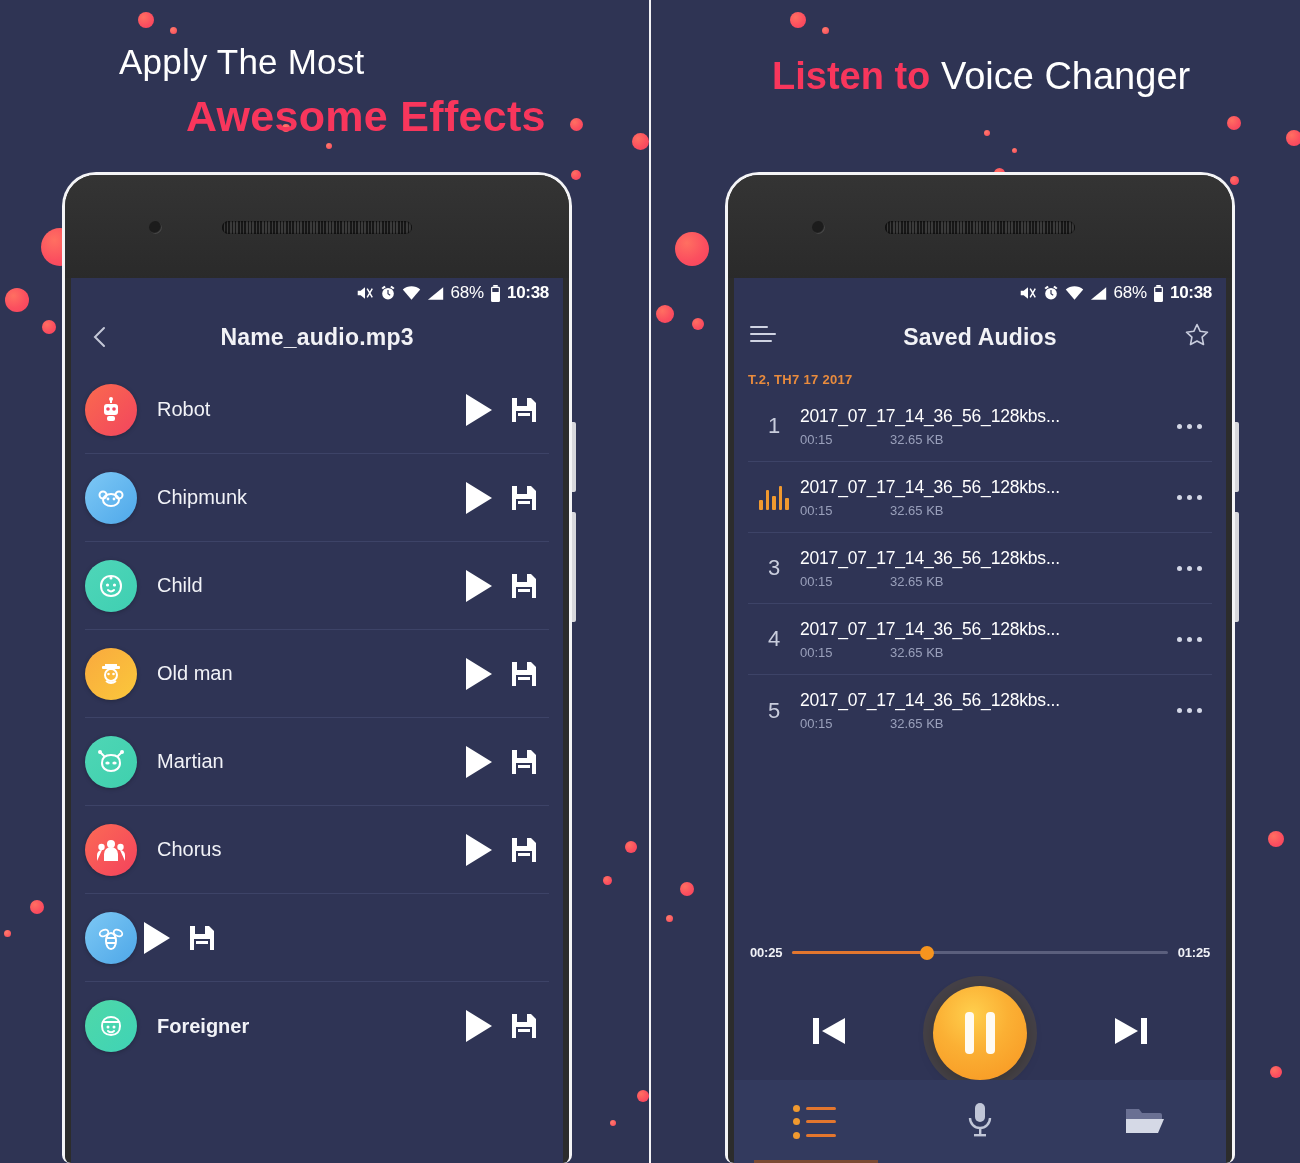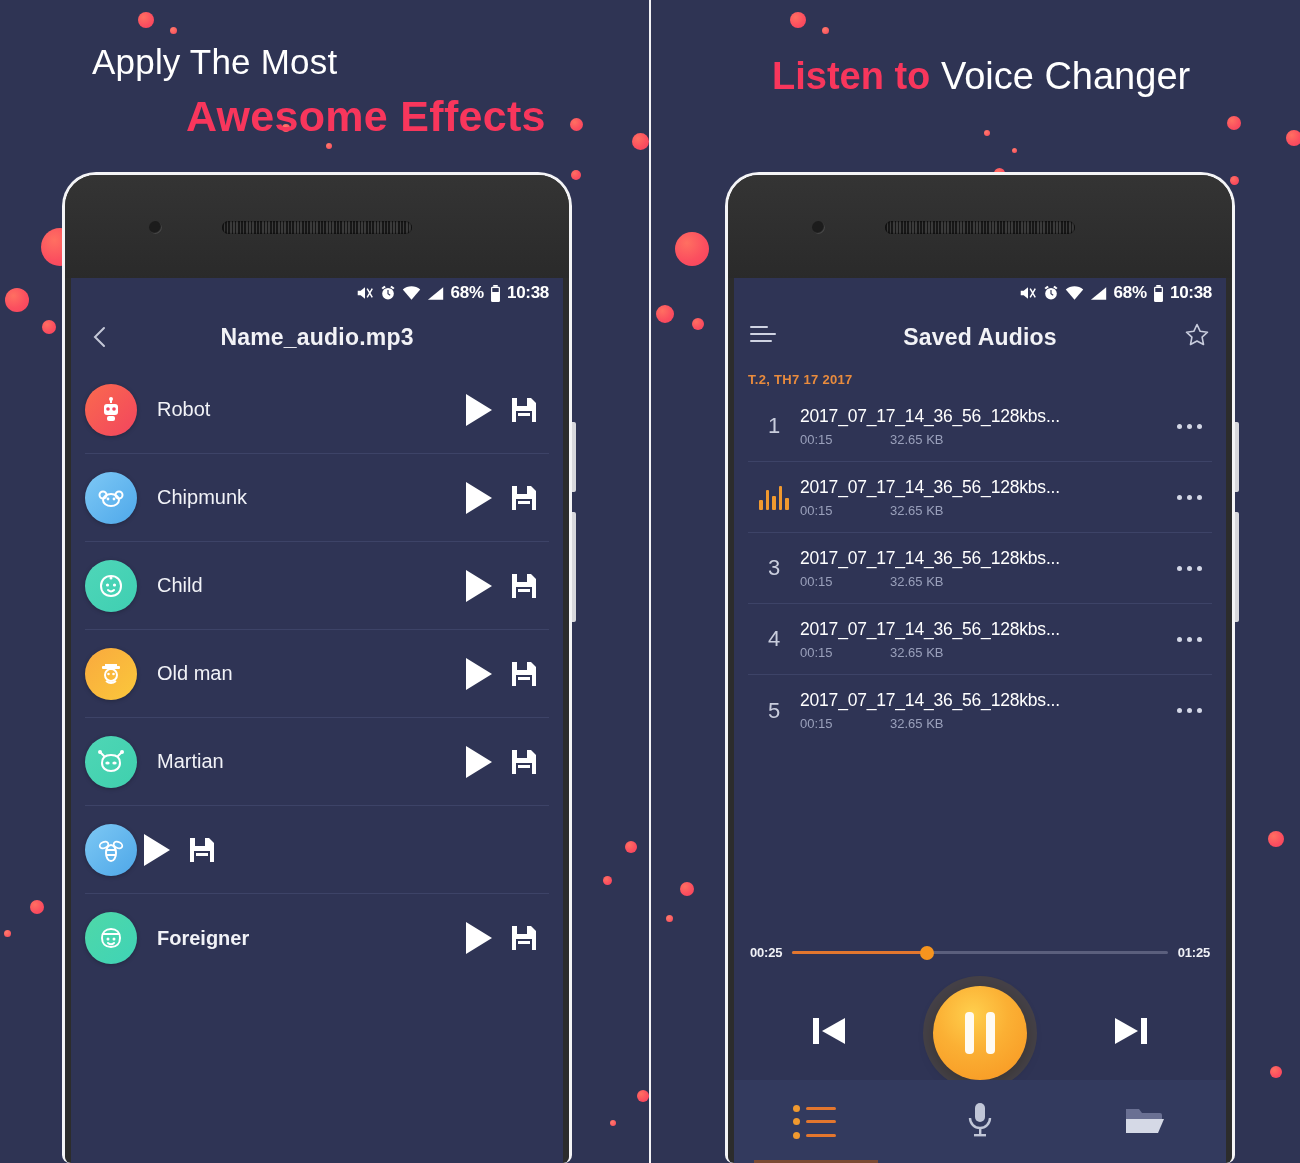--- a/index.html
+++ b/index.html
@@ -70,21 +70,21 @@
   .hl-one { font-size: 38px; font-weight: 400; }
   .hl-one .accent { color: #f8365c; font-weight: bold; }
   .hl-one .plain { color: #ffffff; font-weight: 400; }
 
   
   .statusbar {
     height: 30px; display: flex; align-items: center; justify-content: flex-end;
     padding-right: 14px; gap: 6px; color: #ffffff; font-size: 17px; font-weight: bold;
   }
   .sb-ico { display: inline-flex; align-items: center; }
-  .sb-pct { font-size: 17px; font-weight: bold; letter-spacing: -.2px; }
+  .sb-pct { font-size: 17px; font-weight: normal; letter-spacing: -.2px; }
   .sb-time { font-size: 17px; font-weight: bold; letter-spacing: -.3px; }
 
   
   .appbar { height: 58px; display: flex; align-items: center; position: relative; padding: 0 16px; }
   .appbar-title {
     position: absolute; left: 0; right: 0; text-align: center;
     font-size: 23px; color: #f2f2f6; font-weight: 700; letter-spacing: .2px;
   }
   .back-chevron { width: 26px; height: 26px; position: relative; z-index: 2; opacity: .85; }
   .hamburger { width: 28px; height: 22px; position: relative; z-index: 2; }
@@ -173,21 +173,21 @@
     <div class="dot" style="left:41px;top:228px;width:38px;height:38px;"></div>
     <div class="dot" style="left:5px;top:288px;width:24px;height:24px;"></div>
     <div class="dot" style="left:42px;top:320px;width:14px;height:14px;"></div>
     <div class="dot" style="left:625px;top:841px;width:12px;height:12px;"></div>
     <div class="dot" style="left:603px;top:876px;width:9px;height:9px;"></div>
     <div class="dot" style="left:30px;top:900px;width:14px;height:14px;"></div>
     <div class="dot sm" style="left:4px;top:930px;width:7px;height:7px;"></div>
     <div class="dot" style="left:637px;top:1090px;width:12px;height:12px;"></div>
     <div class="dot sm" style="left:610px;top:1120px;width:6px;height:6px;"></div>
 
-    <div class="headline hl-line1" style="left:92px;top:42px;">Apply The Most</div>
+    <div class="headline hl-line1" style="left:119px;top:42px;">Apply The Most</div>
     <div class="headline hl-line2" style="left:186px;top:92px;">Awesome Effects</div>
 
     <div class="phone" style="left:62px;top:172px;width:510px;height:991px;">
       <div class="side-btn" style="top:250px;height:70px;"></div>
       <div class="side-btn" style="top:340px;height:110px;"></div>
       <div class="phone-inner">
         <div class="phone-top">
           <div class="cam"></div>
           <div class="speaker"></div>
         </div>
@@ -357,20 +357,44 @@
               <div class="fx-save">
                 <svg width="30" height="30" viewBox="0 0 30 30">
                     <path d="M3 3h19l5 5v19H3z" fill="#fff"></path>
                     <rect x="8" y="3" width="10" height="8" fill="#2f3455"></rect>
                     <rect x="7" y="16" width="16" height="11" fill="#2f3455"></rect>
                     <rect x="9" y="18" width="12" height="3" fill="#fff"></rect>
                   </svg>
               </div>
             </div>
 
+            <div class="fx-row">
+              <div class="fx-ico" style="background:linear-gradient(135deg,#fb6a55,#f4425c);">
+                <svg width="30" height="26" viewBox="0 0 30 26">
+                    <circle cx="15" cy="7" r="4" fill="#fff"></circle>
+                    <path d="M8 24v-7a7 7 0 0114 0v7z" fill="#fff"></path>
+                    <circle cx="5.5" cy="10" r="3.2" fill="#fff"></circle>
+                    <path d="M1 24v-6a5 5 0 015-5" fill="#fff"></path>
+                    <circle cx="24.5" cy="10" r="3.2" fill="#fff"></circle>
+                    <path d="M29 24v-6a5 5 0 00-5-5" fill="#fff"></path>
+                  </svg>
+              </div>
+              <div class="fx-label">Chorus</div>
+              <div class="fx-play">
+                  <div class="tri-play"></div>
+                </div>
+              <div class="fx-save">
+                <svg width="30" height="30" viewBox="0 0 30 30">
+                    <path d="M3 3h19l5 5v19H3z" fill="#fff"></path>
+                    <rect x="8" y="3" width="10" height="8" fill="#2f3455"></rect>
+                    <rect x="7" y="16" width="16" height="11" fill="#2f3455"></rect>
+                    <rect x="9" y="18" width="12" height="3" fill="#fff"></rect>
+                  </svg>
+              </div>
+            </div>
 
             <div class="fx-row">
               <div class="fx-ico" style="background:linear-gradient(135deg,#7dc8f4,#4ea7e8);">
                 <svg width="28" height="28" viewBox="0 0 28 28">
                     <ellipse cx="14" cy="17" rx="5" ry="8" stroke="#fff" stroke-width="2" fill="none"></ellipse>
                     <path d="M9.5 14h9M9.5 19h9" stroke="#fff" stroke-width="1.8"></path>
                     <ellipse cx="7" cy="9" rx="4.5" ry="3" stroke="#fff" stroke-width="1.8" fill="none" transform="rotate(-25 7 9)"></ellipse>
                     <ellipse cx="21" cy="9" rx="4.5" ry="3" stroke="#fff" stroke-width="1.8" fill="none" transform="rotate(25 21 9)"></ellipse>
                   </svg>
               </div>

